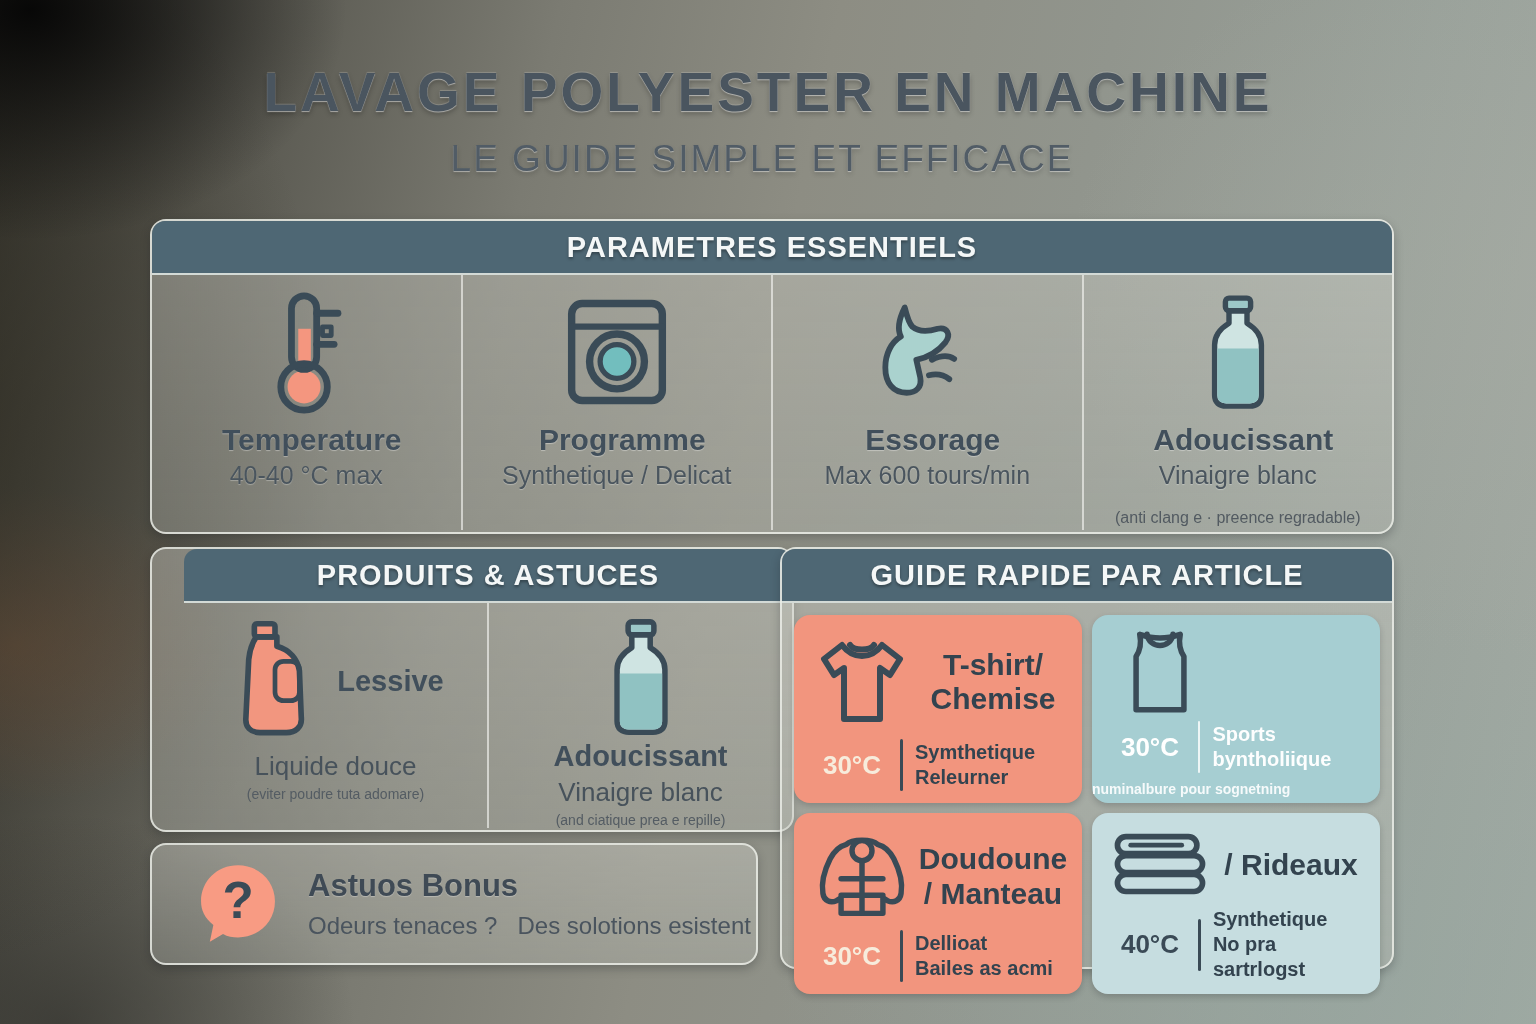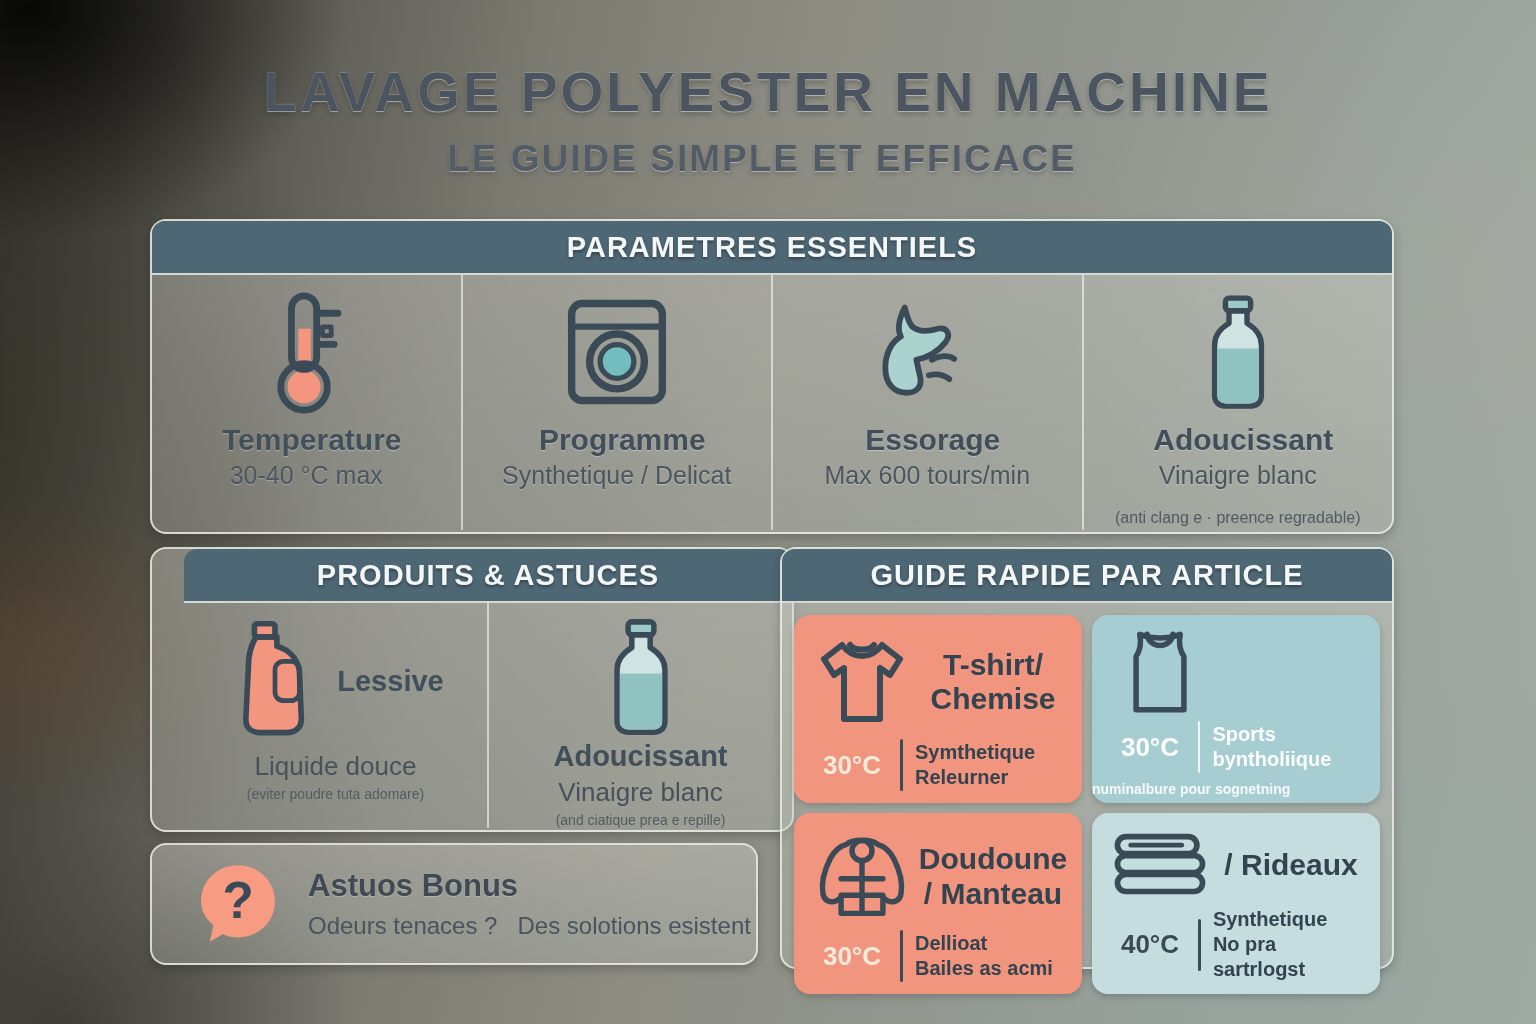--- a/index.html
+++ b/index.html
@@ -16,21 +16,21 @@
       radial-gradient(800px 560px at 88% 95%, rgba(148,166,160,0.5), rgba(148,166,160,0) 72%),
       linear-gradient(102deg, #32312b 0%, #57564e 14%, #7b7b72 32%, #8d8d83 48%, #91958d 64%, #99a19a 82%, #a2aaa3 100%);
     position:relative;
   }
   .hdr{position:absolute;left:0;top:60px;width:1536px;text-align:center;color:#4a555f;}
   .hdr h1{
     margin:0;font-size:55px;font-weight:700;letter-spacing:3px;
     text-shadow:0 1px 1px rgba(255,255,255,0.5), 0 -1px 1px rgba(255,255,255,0.2), 0 3px 5px rgba(0,0,0,0.25);
   }
   .hdr h2{
-    margin:14px 12px 0 0;font-size:37px;font-weight:700;letter-spacing:2px;color:#515c66;
+    margin:14px 12px 0 0;font-size:37px;font-weight:400;letter-spacing:2px;color:#515c66;
     text-shadow:0 1px 1px rgba(255,255,255,0.45), 0 3px 5px rgba(0,0,0,0.2);
     text-align:center;
   }
   .panel{
     position:absolute;border-radius:16px;
     background:linear-gradient(180deg, rgba(206,207,199,0.42), rgba(186,189,181,0.34));
     border:2px solid rgba(238,240,234,0.8);
     box-shadow:0 4px 10px rgba(20,25,28,0.25);
   }
   .panel-header{
@@ -104,21 +104,21 @@
           <rect x="37" y="40" width="13" height="55" fill="#F4967F"></rect>
           <circle cx="43" cy="100" r="17" fill="#F4967F"></circle>
           <rect class="ink" x="30" y="6" width="26" height="76" rx="13" stroke-width="7"></rect>
           <circle class="ink" cx="43" cy="100" r="24" stroke-width="7"></circle>
           <path class="ink" d="M56,24 h22" stroke-width="7"></path>
           <rect class="ink" x="62" y="38" width="9" height="9" stroke-width="5"></rect>
           <path class="ink" d="M56,56 h18" stroke-width="7"></path>
         </svg>
       </div>
       <div class="param-title">Temperature</div>
-      <div class="param-sub">30-40 °C max</div>
+      <div class="param-sub">40-40 °C max</div>
     </div>
 
     <div class="param-col">
       <div class="param-icon">
         <svg width="116" height="116" viewBox="0 0 110 110">
           <rect class="ink" x="12" y="8" width="86" height="92" rx="10" stroke-width="7"></rect>
           <path class="ink" d="M12,30 H98" stroke-width="6"></path>
           <circle class="ink" cx="55" cy="63" r="26" stroke-width="7"></circle>
           <circle cx="55" cy="63" r="16" fill="#72BEBE" stroke="#3a4b57" stroke-width="5"></circle>
         </svg>

